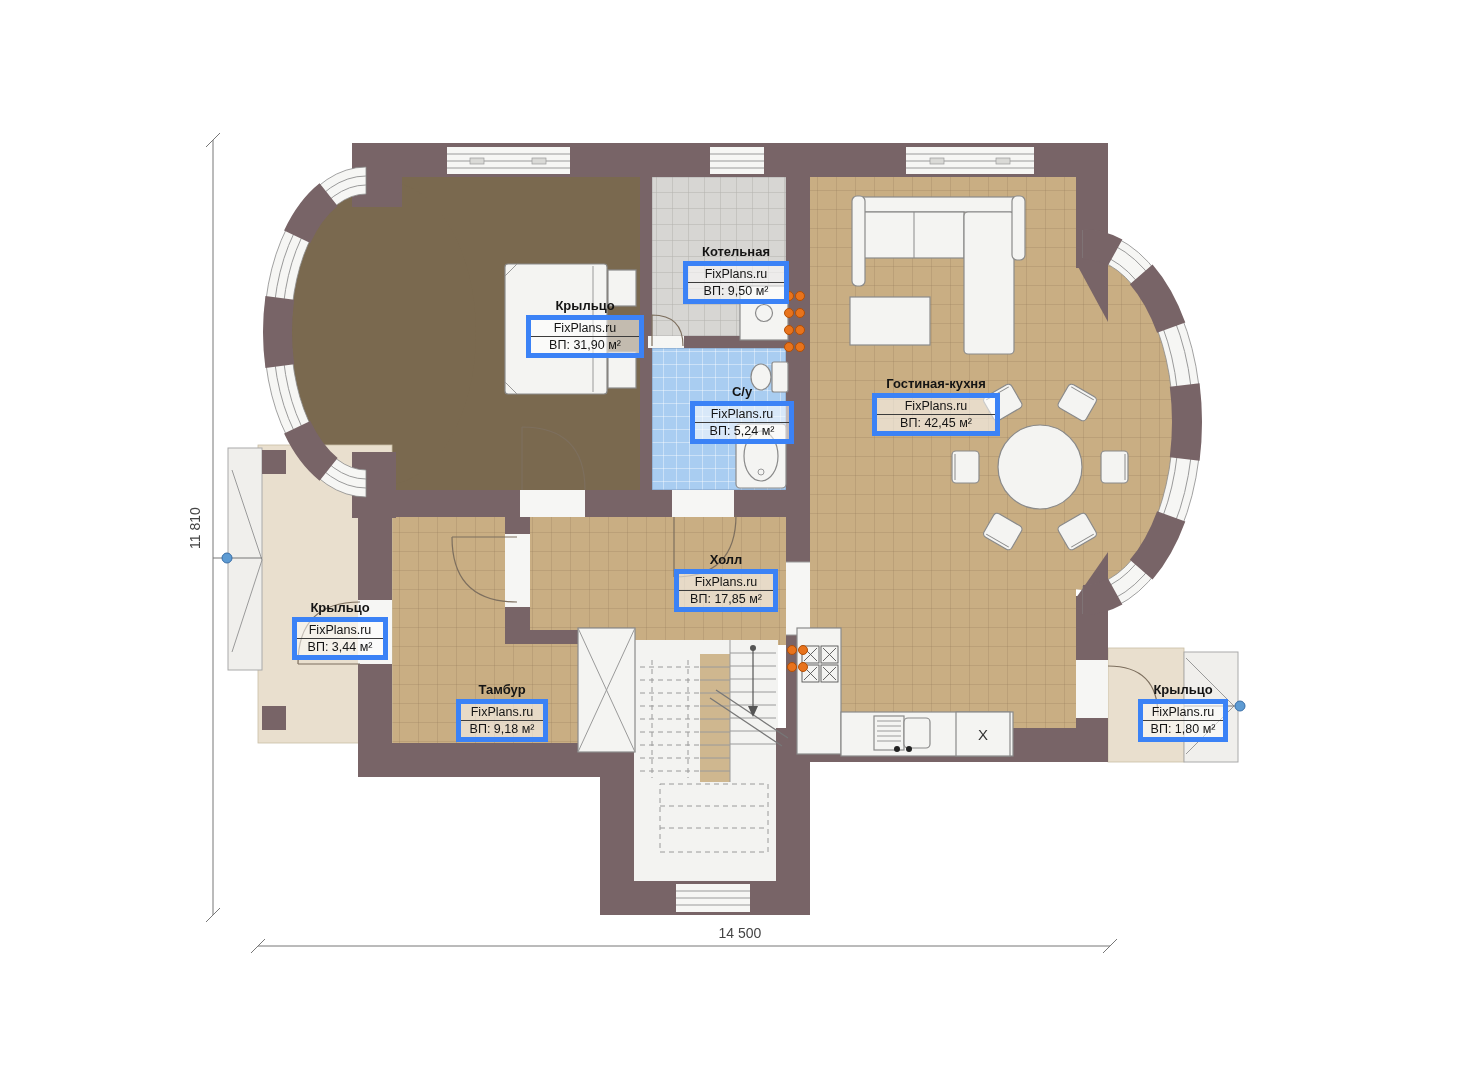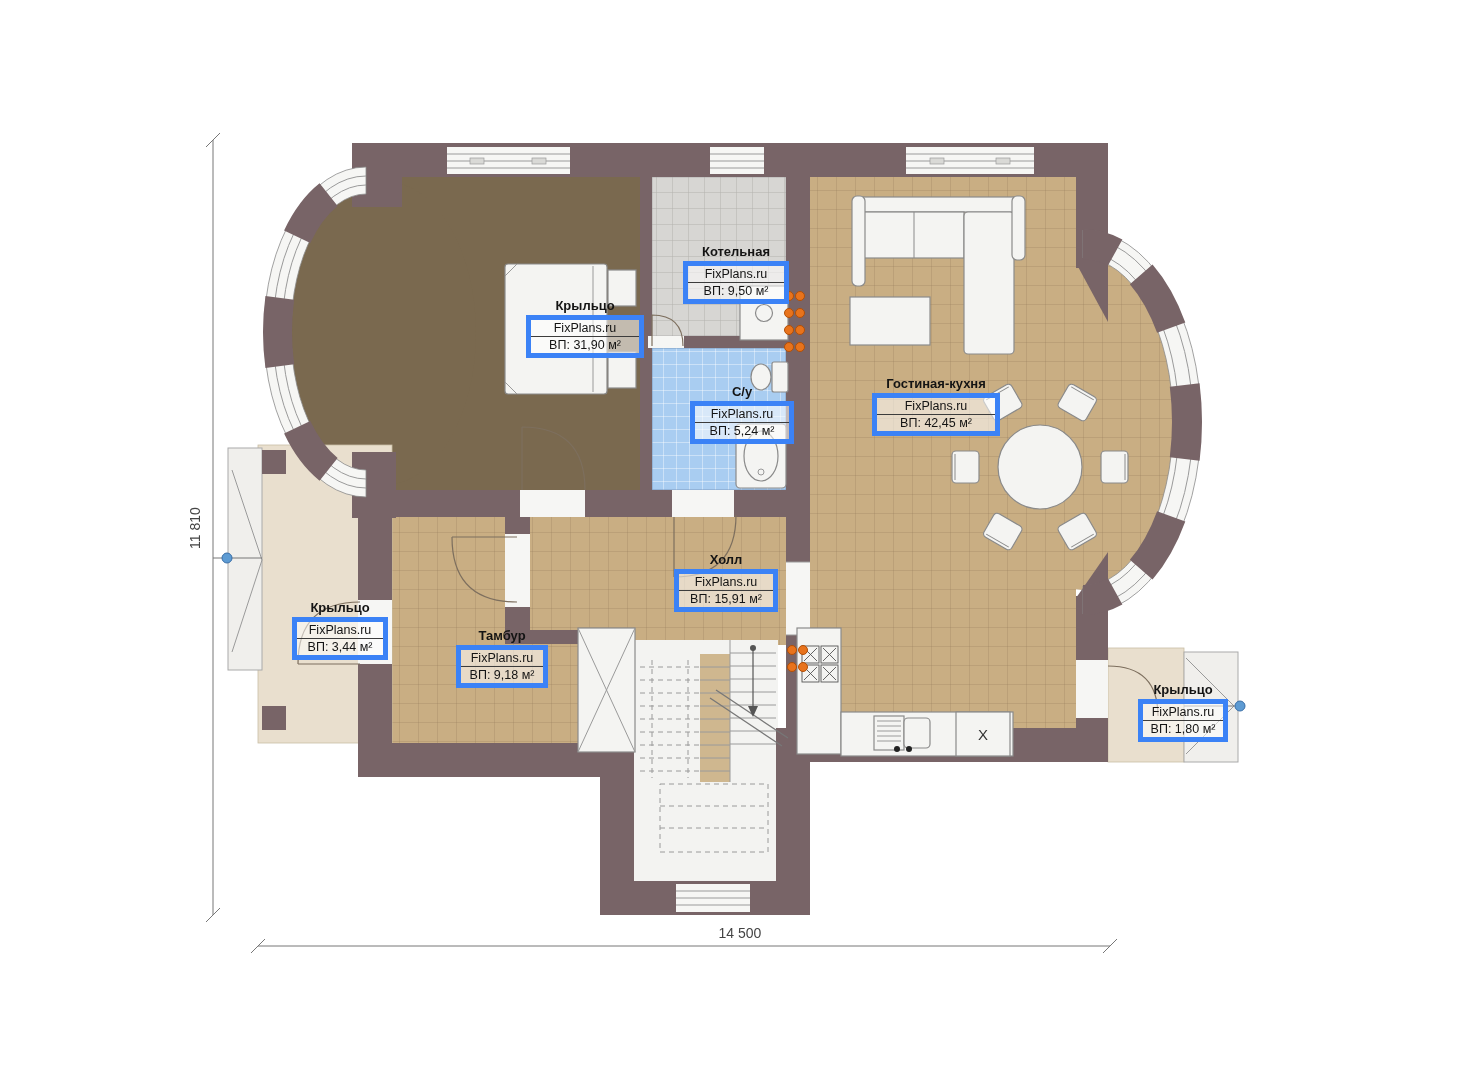--- a/index.html
+++ b/index.html
@@ -343,25 +343,25 @@
   <div class="rl-box">
     <div class="rl-row">FixPlans.ru</div>
     <div class="rl-row">ВП: 42,45 м²</div>
   </div>
 </div>
 
 <div class="room-label" style="left:646px;top:552px;width:104px">
   <div class="rl-name">Холл</div>
   <div class="rl-box">
     <div class="rl-row">FixPlans.ru</div>
-    <div class="rl-row">ВП: 15,91 м²</div>
-  </div>
-</div>
-
-<div class="room-label" style="left:428px;top:628px;width:92px">
+    <div class="rl-row">ВП: 17,85 м²</div>
+  </div>
+</div>
+
+<div class="room-label" style="left:428px;top:682px;width:92px">
   <div class="rl-name">Тамбур</div>
   <div class="rl-box">
     <div class="rl-row">FixPlans.ru</div>
     <div class="rl-row">ВП: 9,18 м²</div>
   </div>
 </div>
 
 <div class="room-label" style="left:264px;top:600px;width:96px">
   <div class="rl-name">Крыльцо</div>
   <div class="rl-box">

